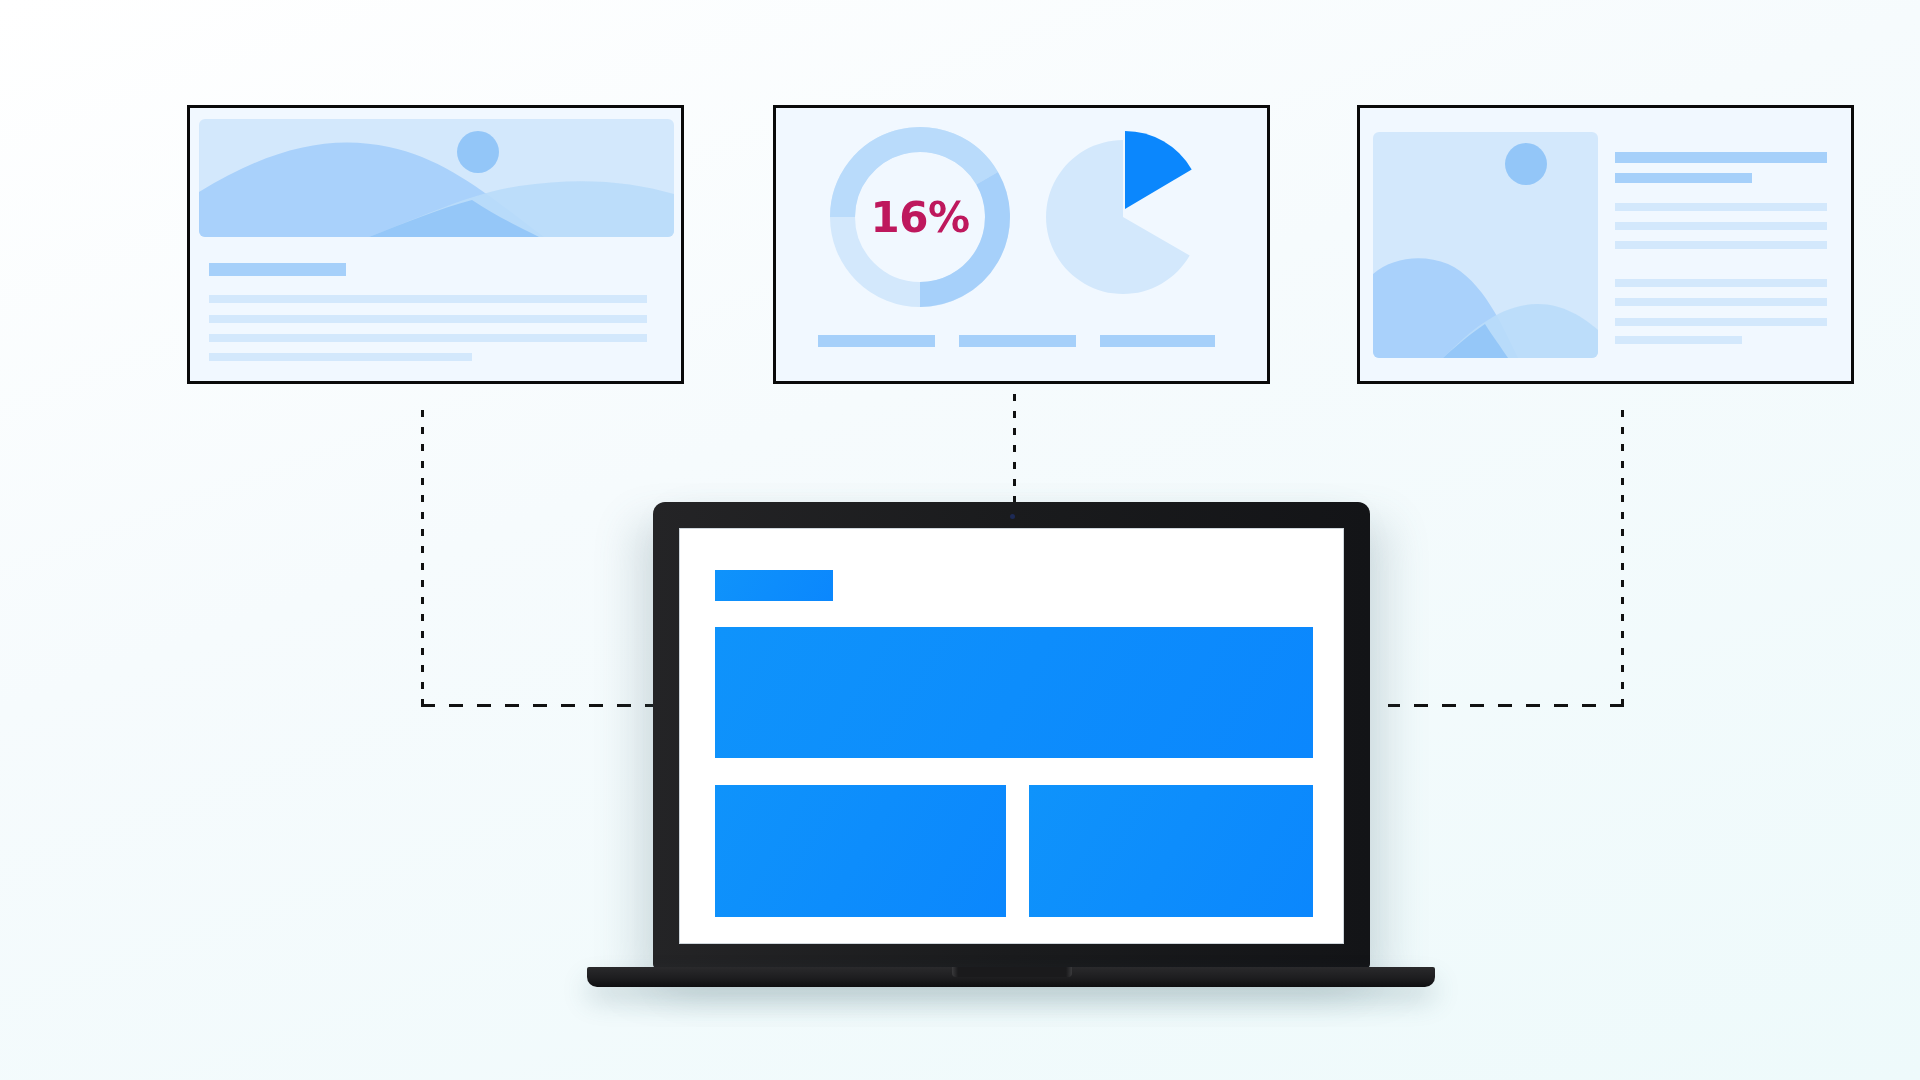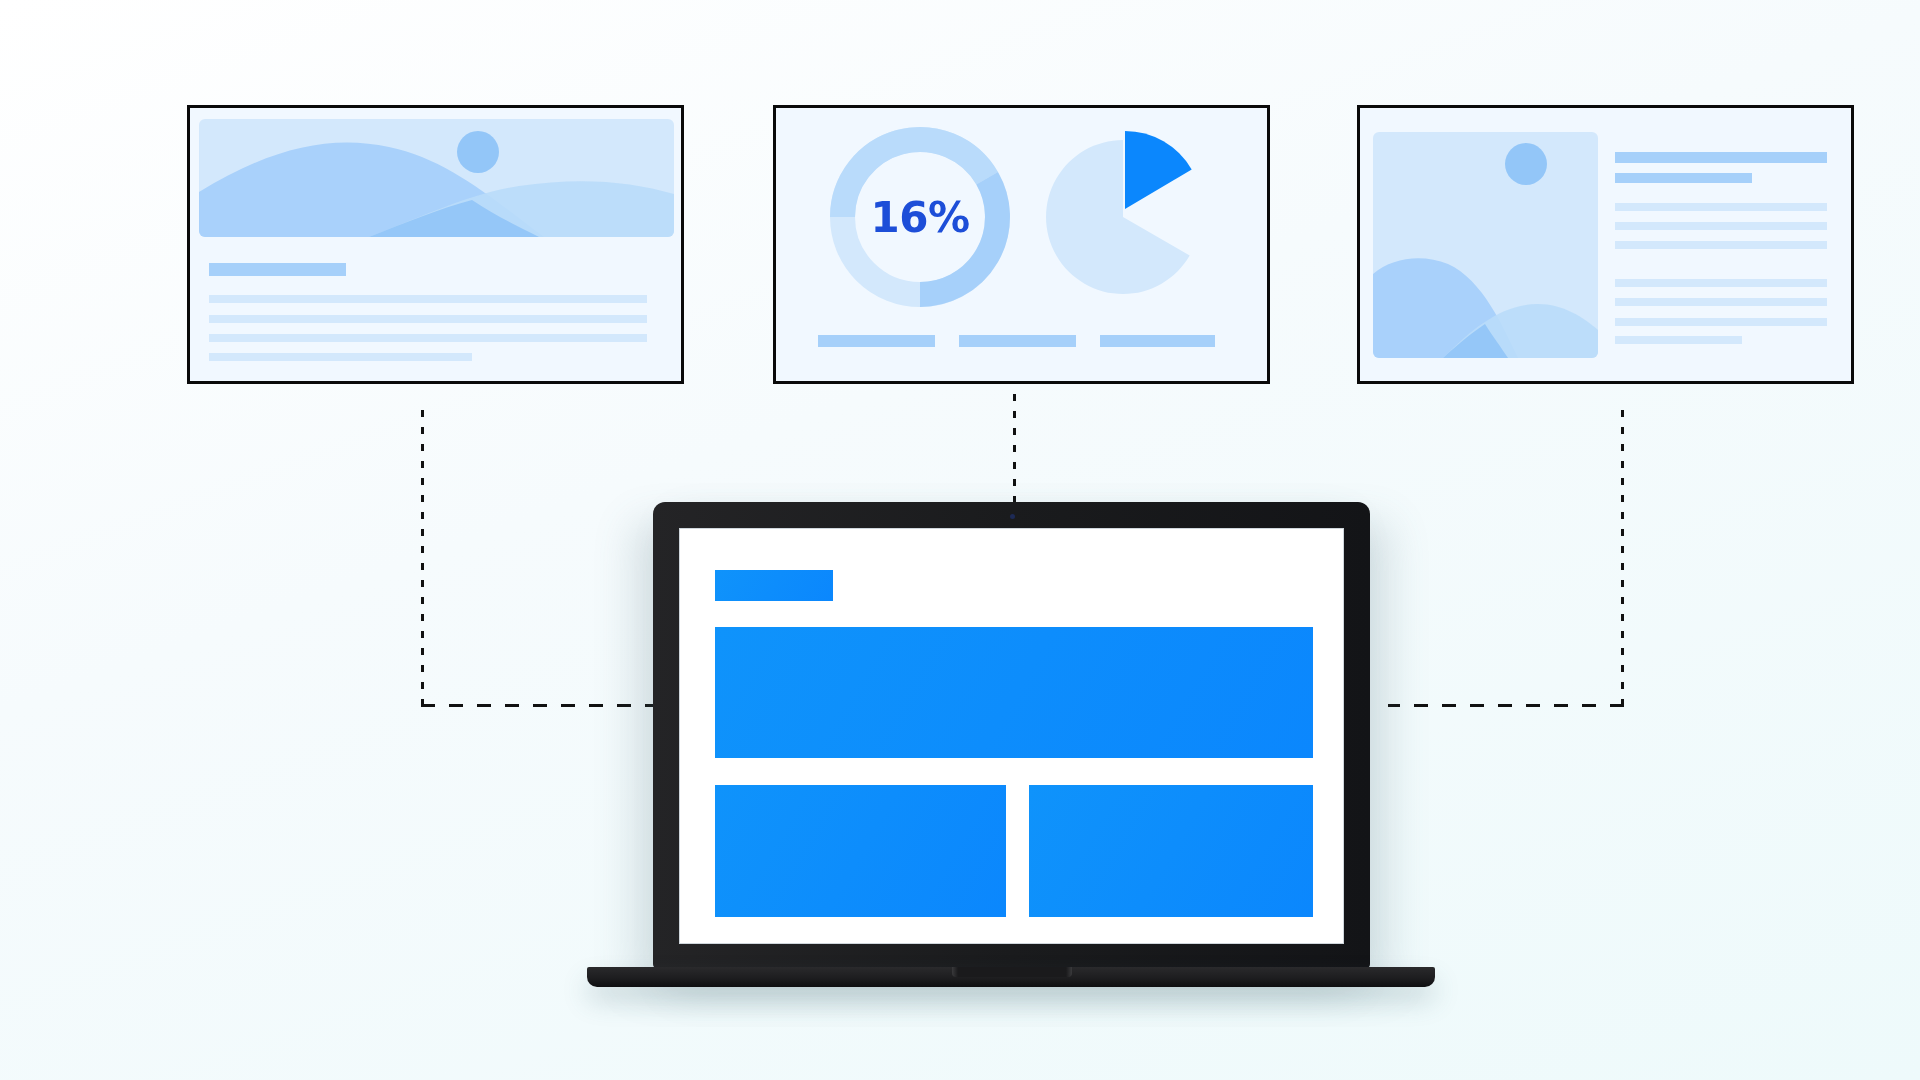--- a/index.html
+++ b/index.html
@@ -22,21 +22,21 @@
     .bar-mid { background: #a6d0fa; }
     .bar-light { background: #d3e8fc; }
     .img-box { background: #d3e8fc; border-radius: 6px; overflow: hidden; }
     .dash-v { position: absolute; width: 3px; background: repeating-linear-gradient(to bottom, #111 0 7px, transparent 7px 17px); }
     .dash-h { position: absolute; height: 3px; background: repeating-linear-gradient(to right, #111 0 14px, transparent 14px 28px); }
     .pct-text {
       position: absolute;
       font-family: "DejaVu Sans", sans-serif;
       font-weight: bold;
       font-size: 42px;
-      color: #1d4ed8;
+      color: #be185d;
       text-align: center;
       width: 140px;
       left: 920px; top: 217px;
       transform: translate(-50%, -50%);
       letter-spacing: -0.5px;
     }
     .laptop-bezel {
       position: absolute;
       left: 653px; top: 502px;
       width: 717px; height: 466px;

